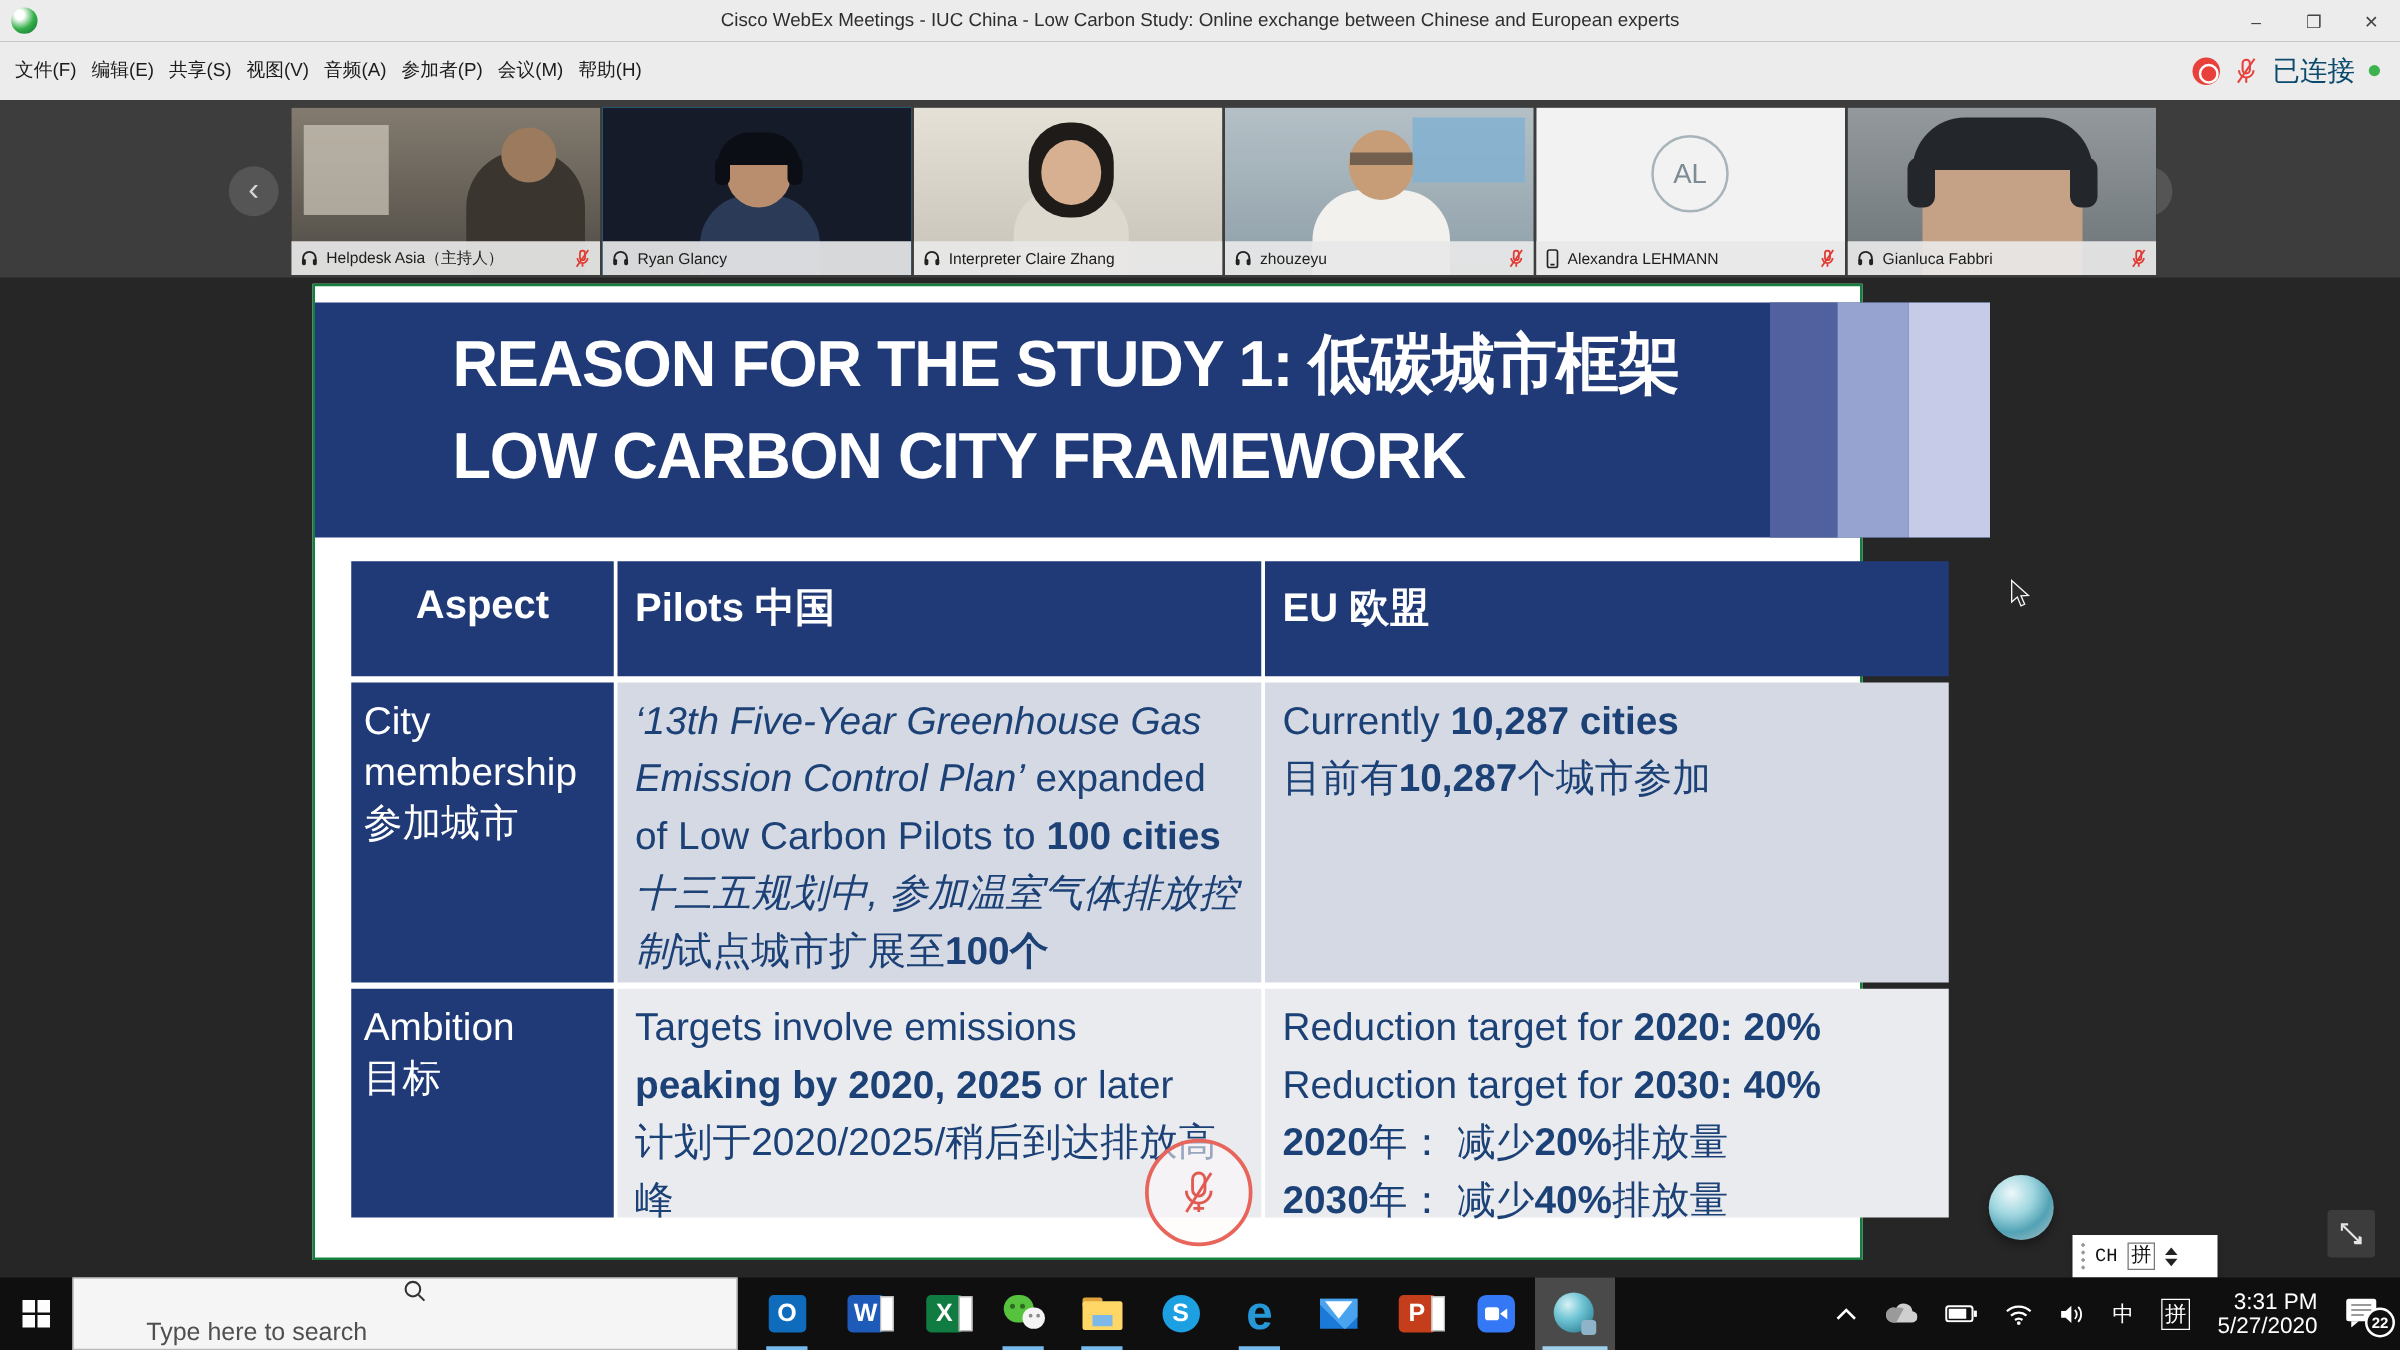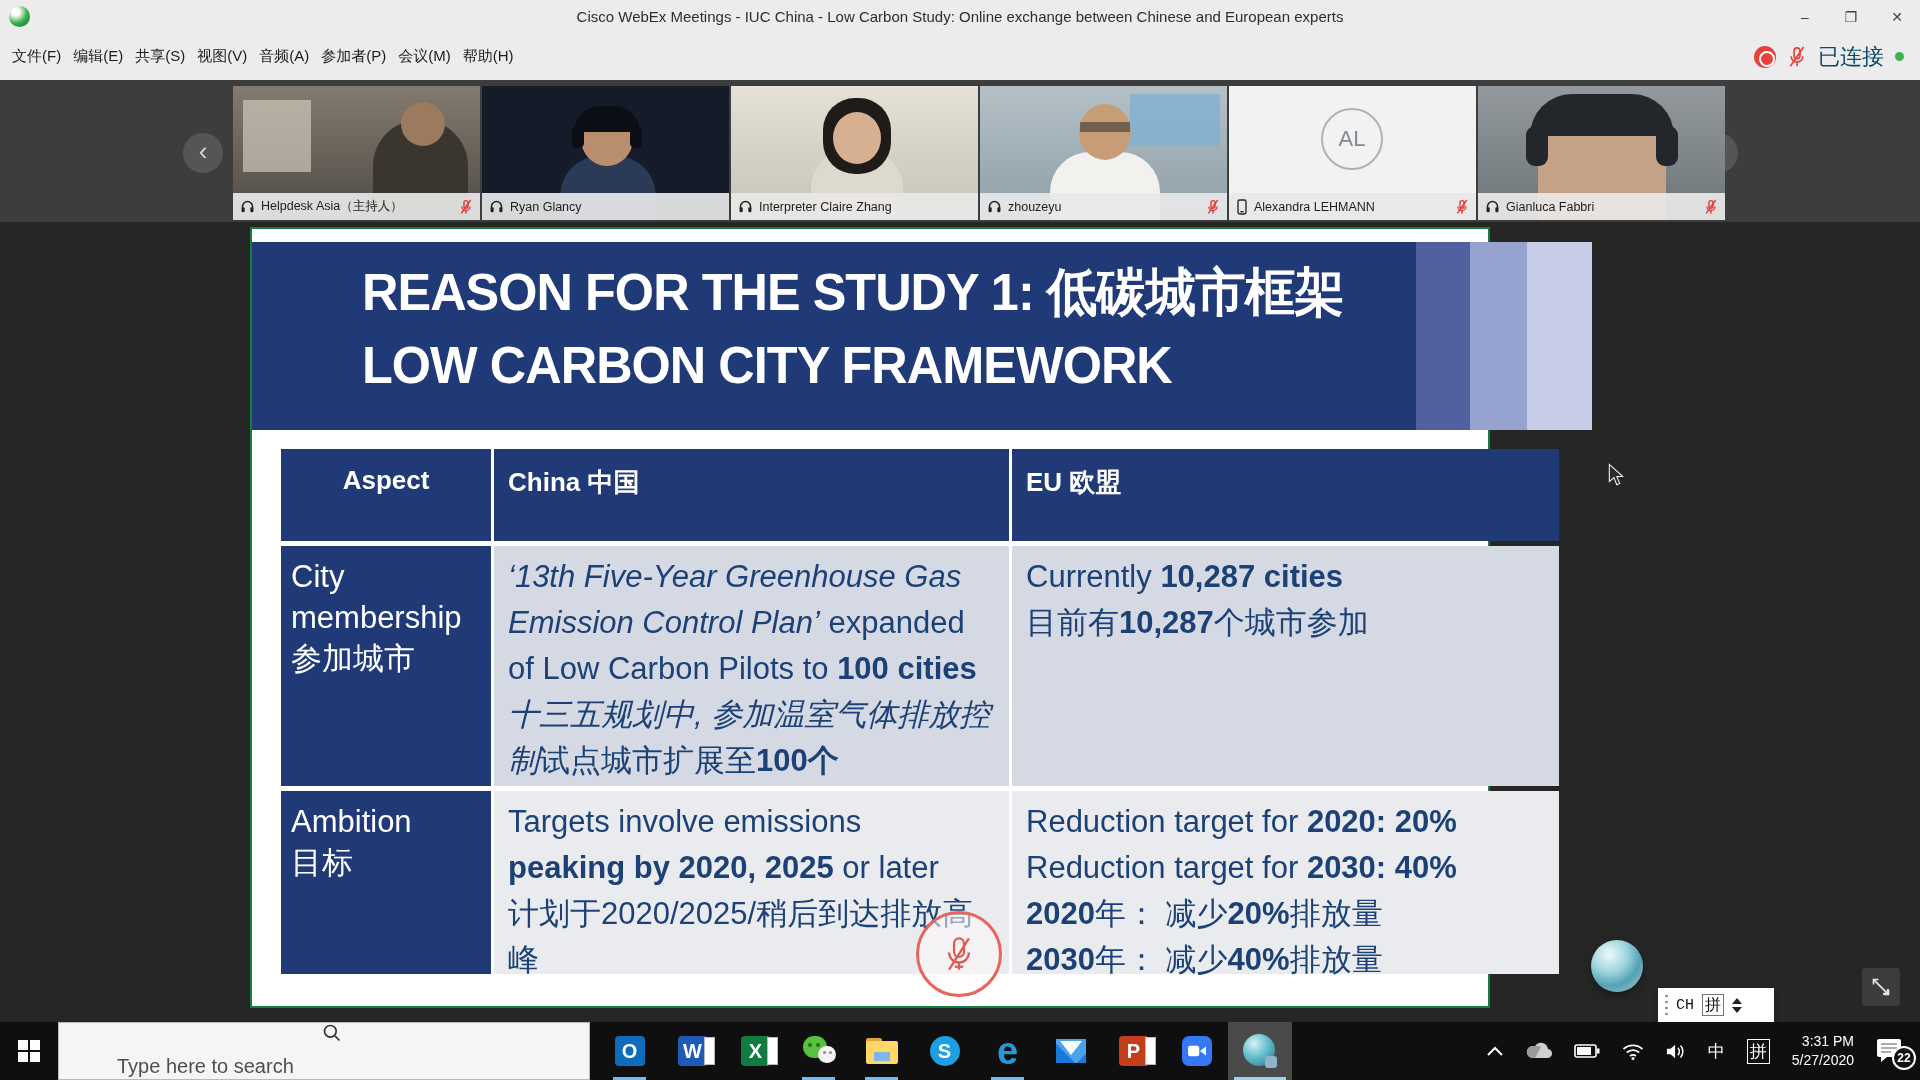--- a/index.html
+++ b/index.html
@@ -47,21 +47,21 @@
   #slide { left:250px; top:227px; width:1240px; height:781px; background:#ffffff;
            border:2px solid #15803d; }
   #banner { position:absolute; left:0; top:13px; width:1340px; height:188px; background:#203a77; }
   .stripe { position:absolute; top:0; height:188px; }
   #banner-text { position:absolute; left:110px; top:14px; color:#fff; font-weight:bold;
                  font-size:52px; line-height:73px; letter-spacing:-1px; white-space:nowrap;
                  transform:scaleX(.97); transform-origin:left; }
   #slide-table { position:absolute; left:29px; top:220px; width:1276px;
                  display:grid; grid-template-columns:210px 515px 547px;
                  grid-template-rows:92px 240px 183px; gap:5px 3px; }
-  .th { background:#203a77; color:#fff; font-weight:bold; font-size:26px; padding:16px 14px 0; }
+  .th { background:#203a77; color:#fff; font-weight:bold; font-size:32px; padding:16px 14px 0; }
   .th.center { text-align:center; }
   .aspect-cell { background:#203a77; color:#fff; font-size:31px; line-height:41px; padding:10px 10px; }
   .body-cell { color:#1c4176; font-size:31px; line-height:46px; padding:8px 14px 0; }
   .row1 { background:#d5d9e3; }
   .row2 { background:#e9ebef; }
 
   #mute-overlay { left:916px; top:911px; width:86px; height:86px; border-radius:50%;
                   border:3px solid #e8655c; background:rgba(255,250,249,.55);
                   display:flex; align-items:center; justify-content:center; }
   #webex-ball { left:1591px; top:940px; width:52px; height:52px; border-radius:50%;
@@ -95,21 +95,21 @@
   .slot { width:63px; height:58px; position:relative; display:flex; align-items:center; justify-content:center; }
   .slot.running::after { content:""; position:absolute; bottom:0; left:15px; right:15px; height:3px; background:#76b9ed; }
   .slot.active-app { background:#4a4a4a; width:64px; }
   .slot.active-app::after { content:""; position:absolute; bottom:0; left:6px; right:6px; height:3px; background:#9ecfeb; }
   .tile-icon { width:30px; height:30px; border-radius:4px; display:flex; align-items:center; justify-content:center;
                color:#fff; font-weight:bold; font-size:20px; }
   .page { position:absolute; right:9px; top:15px; width:11px; height:28px; background:#fff;
           border:1px solid #bbb; }
   #tray { margin-left:auto; display:flex; align-items:center; gap:22px; padding-right:14px; color:#fff; }
   .tray-txt { font-size:17px; color:#fff; }
-  #clock { text-align:right; font-size:14px; line-height:19px; color:#fff; }
+  #clock { text-align:right; font-size:18px; line-height:19px; color:#fff; }
   #notif { position:relative; width:30px; height:26px; }
   #notif-badge { position:absolute; right:-10px; bottom:-6px; width:24px; height:24px; border-radius:50%;
                  background:#111; border:2px solid #fff; color:#fff; font-size:12px; font-weight:bold;
                  display:flex; align-items:center; justify-content:center; }
   svg { display:block; }
 </style>
 </head>
 <body>
 
 <div id="titlebar" class="abs">
@@ -300,21 +300,21 @@
     <div class="stripe" style="left:1218px;width:57px;background:#96a3d0;"></div>
     <div class="stripe" style="left:1275px;width:65px;background:#c6cce7;"></div>
     <div id="banner-text">
       <div>REASON FOR THE STUDY 1: 低碳城市框架</div>
       <div>LOW CARBON CITY FRAMEWORK</div>
     </div>
   </div>
 
   <div id="slide-table">
     <div class="th center">Aspect</div>
-    <div class="th">China 中国</div>
+    <div class="th">Pilots 中国</div>
     <div class="th">EU 欧盟</div>
 
     <div class="aspect-cell"><span>City</span><br><span>membership</span><br><span>参加城市</span></div>
     <div class="body-cell row1"><span style="font-style: italic;">‘13th Five-Year Greenhouse Gas Emission Control Plan’</span><span> expanded of Low Carbon Pilots to </span><span style="font-weight: bold;">100 cities</span><br><span style="font-style: italic;">十三五规划中, 参加温室气体排放控制</span><span>试点城市扩展至</span><span style="font-weight: bold;">100个</span></div>
     <div class="body-cell row1"><span>Currently </span><span style="font-weight: bold;">10,287 cities</span><br><span>目前有</span><span style="font-weight: bold;">10,287</span><span>个城市参加</span></div>
 
     <div class="aspect-cell"><span>Ambition</span><br><span>目标</span></div>
     <div class="body-cell row2"><span>Targets involve emissions</span><br><span style="font-weight: bold;">peaking by 2020, 2025</span><span> or later</span><br><span>计划于2020/2025/稍后到达排放高峰</span></div>
     <div class="body-cell row2"><span>Reduction target for </span><span style="font-weight: bold;">2020: 20%</span><br><span>Reduction target for </span><span style="font-weight: bold;">2030: 40%</span><br><span style="font-weight: bold;">2020</span><span>年： 减少</span><span style="font-weight: bold;">20%</span><span>排放量</span><br><span style="font-weight: bold;">2030</span><span>年： 减少</span><span style="font-weight: bold;">40%</span><span>排放量</span></div>
   </div>

